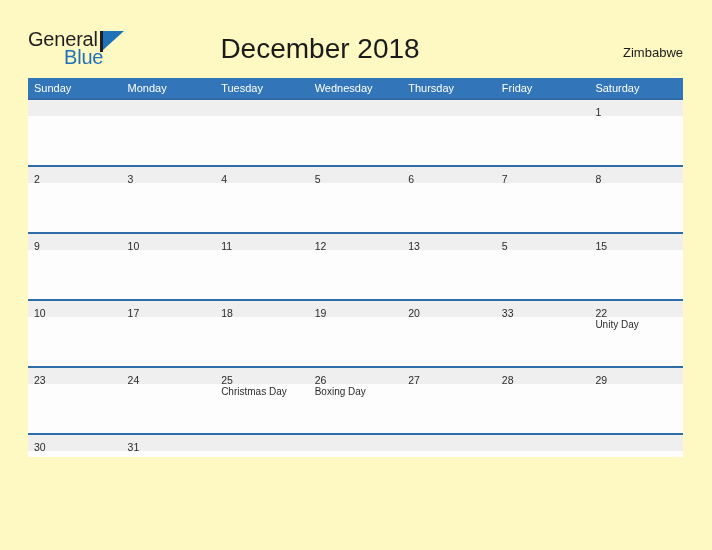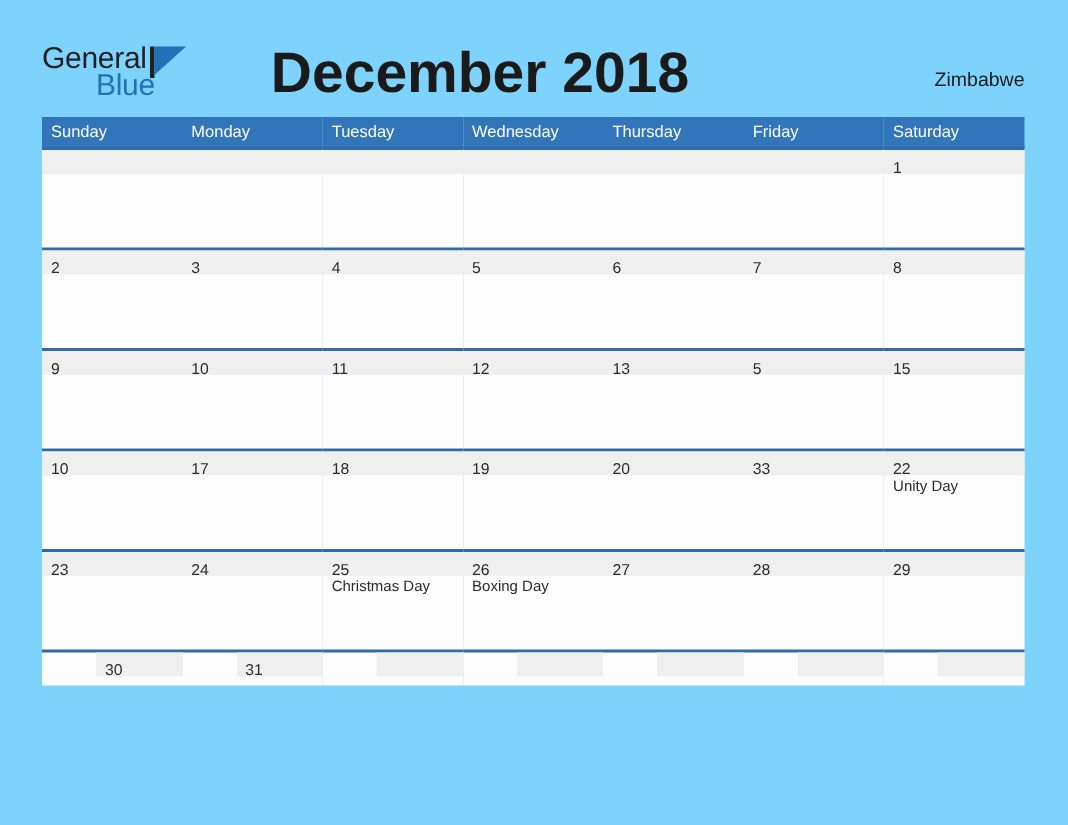--- a/index.html
+++ b/index.html
@@ -12,21 +12,21 @@
     height: 550px;
     background: #ffffff;
     font-family: "Liberation Sans", sans-serif;
     overflow: hidden;
   }
 
   .page {
     position: relative;
     width: 712px;
     height: 550px;
-    background: #7dd3fc;
+    background: #fef9c3;
   }
 
   
   .header {
     position: absolute;
     left: 0;
     top: 0;
     width: 712px;
     height: 78px;
   }
@@ -76,24 +76,24 @@
     border-left: 21px solid #2072b8;
     border-bottom: 19px solid transparent;
   }
 
   .title {
     position: absolute;
     left: 0;
     top: 30px;
     width: 640px;
     text-align: center;
-    font-size: 38px;
+    font-size: 28px;
     line-height: 38px;
     color: #1a1a1a;
-    font-weight: bold;
+    font-weight: normal;
     font-family: "Liberation Sans", sans-serif;
   }
 
   .country {
     position: absolute;
     right: 29px;
     top: 45px;
     font-size: 13px;
     line-height: 16px;
     color: #1a1a1a;
@@ -128,21 +128,21 @@
   }
 
   tbody td {
     vertical-align: top;
     padding: 0;
     border: none;
     border-top: 2px solid #2d6ca7;
     height: 65px;
     background: #fdfdfd;
   }
-  tbody tr.week-last td { height: 22px; padding-left: 36px; }
+  tbody tr.week-last td { height: 22px; }
 
   .daybox {
     position: relative;
     height: 100%;
   }
   .dayband {
     background: #efefef;
     height: 16px;
     padding: 2px 0 0 6px;
     box-sizing: border-box;

